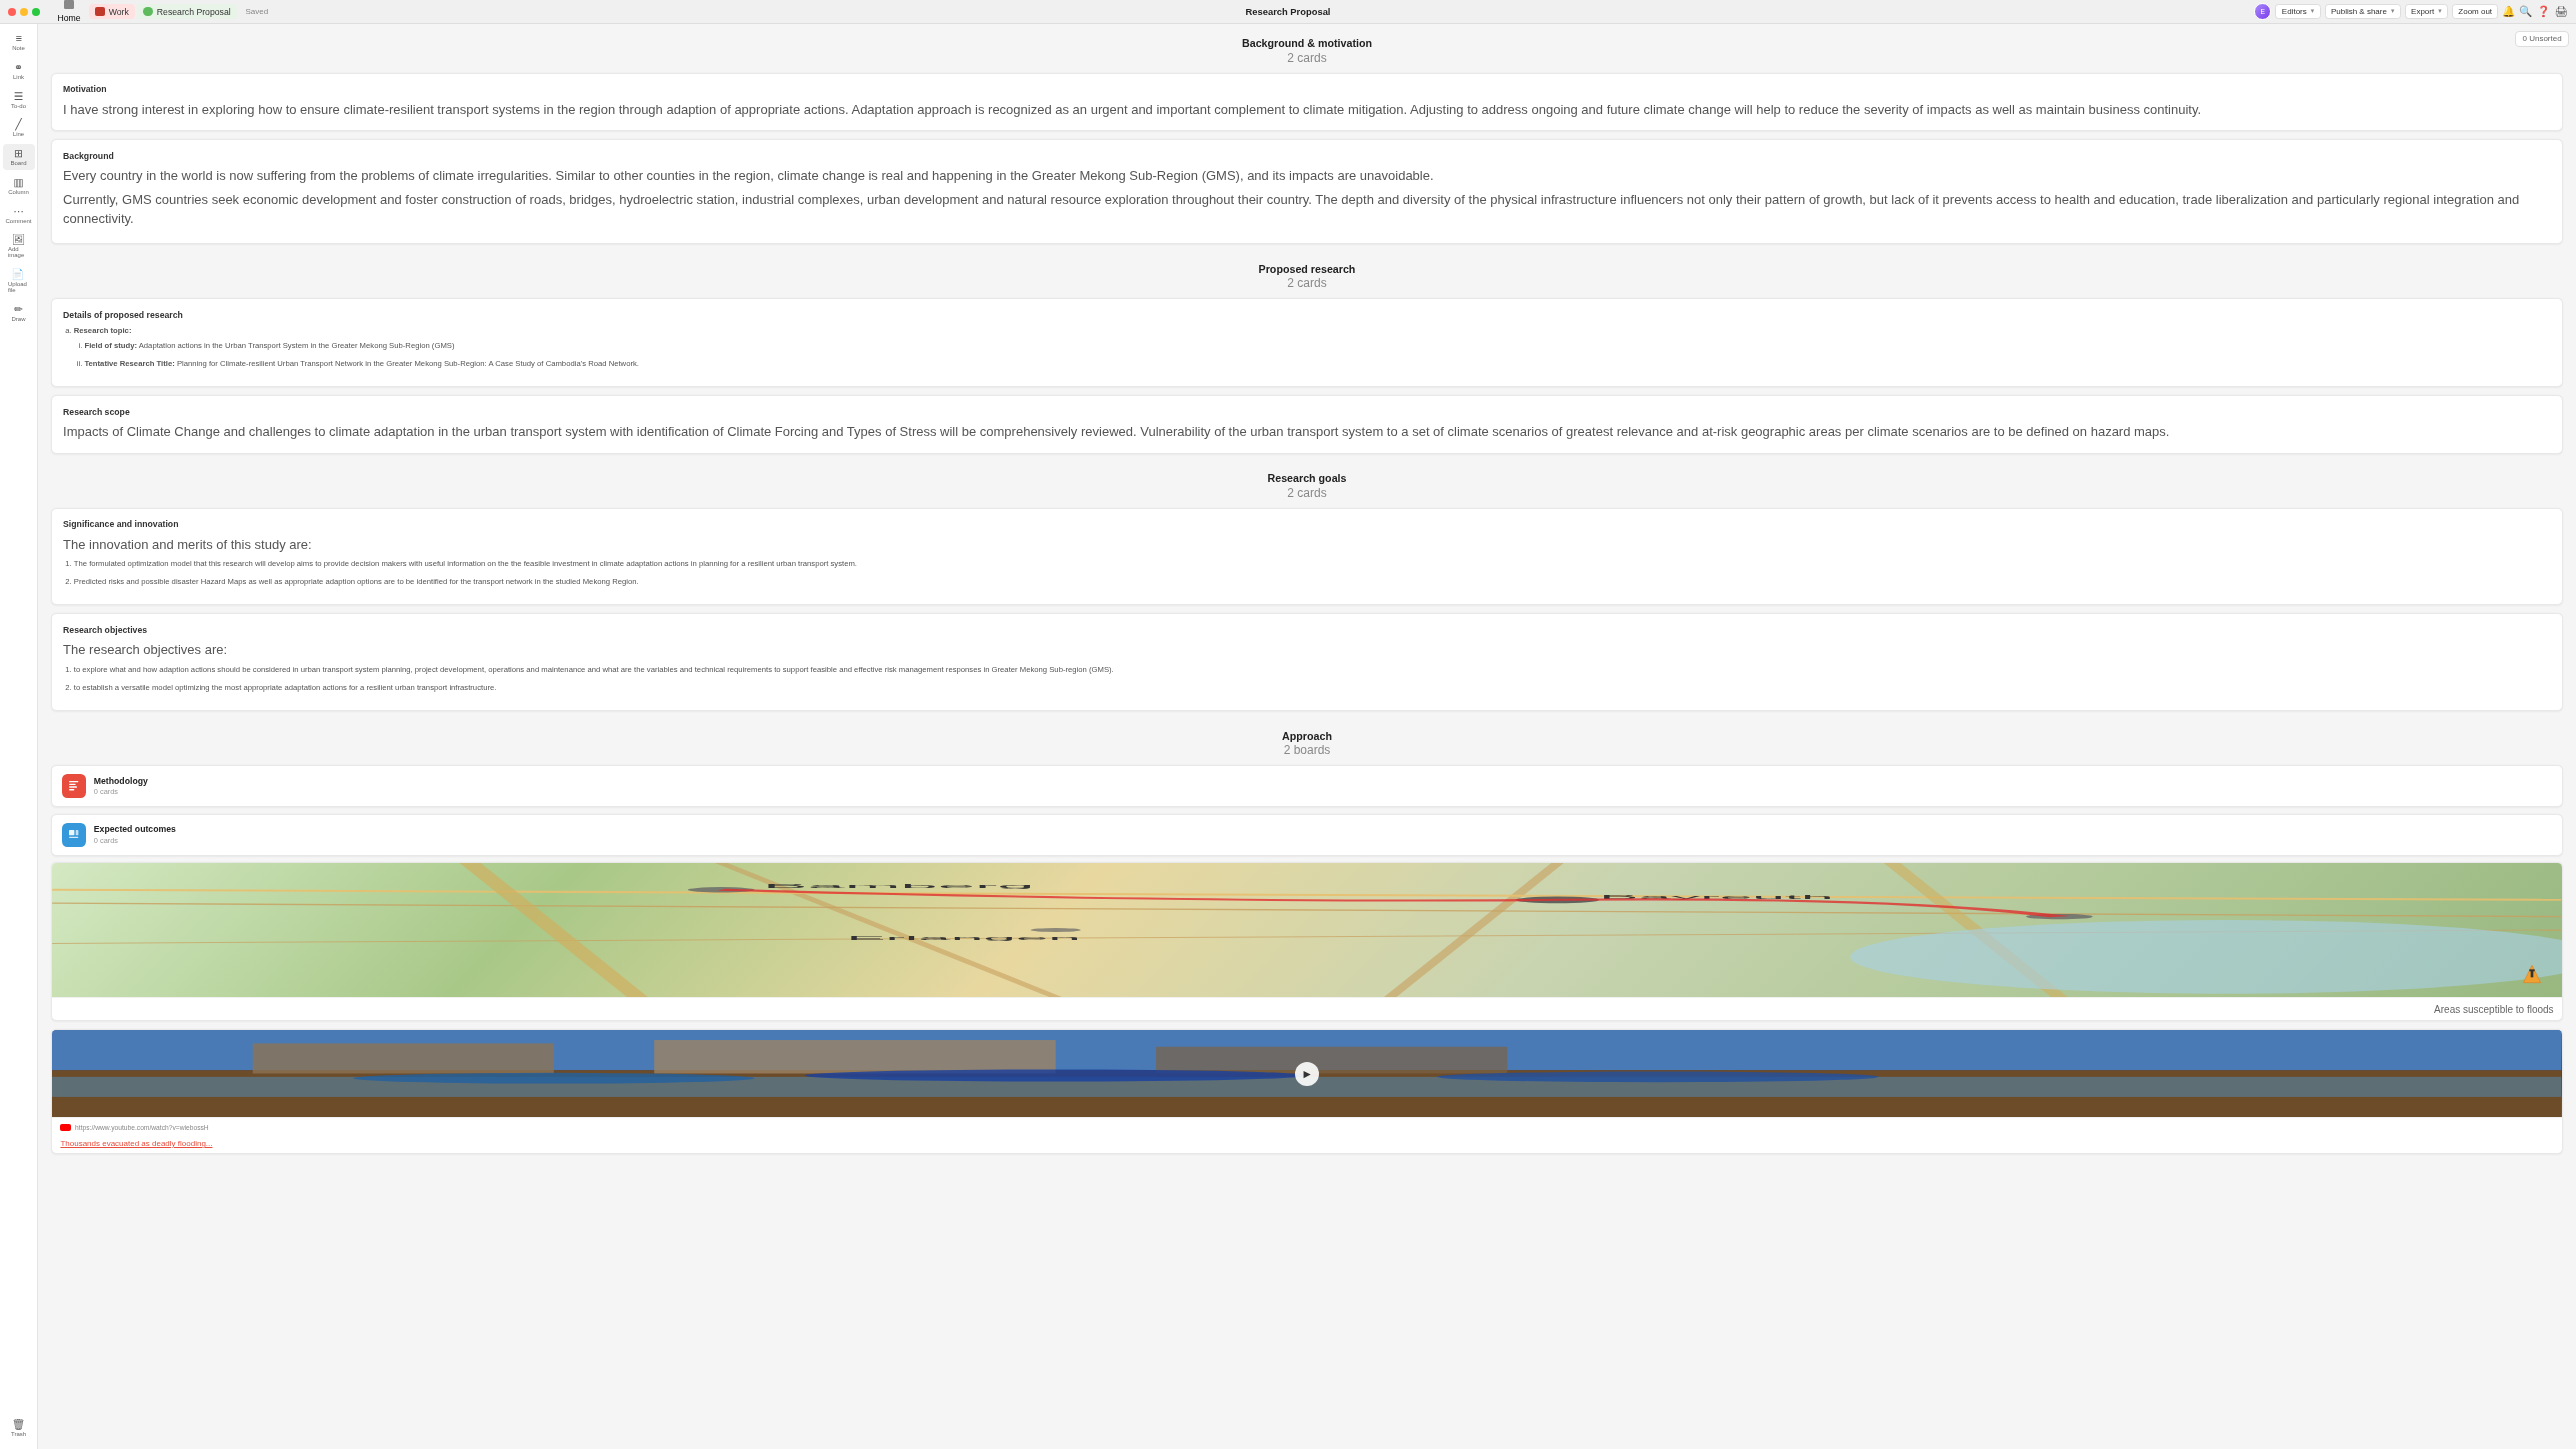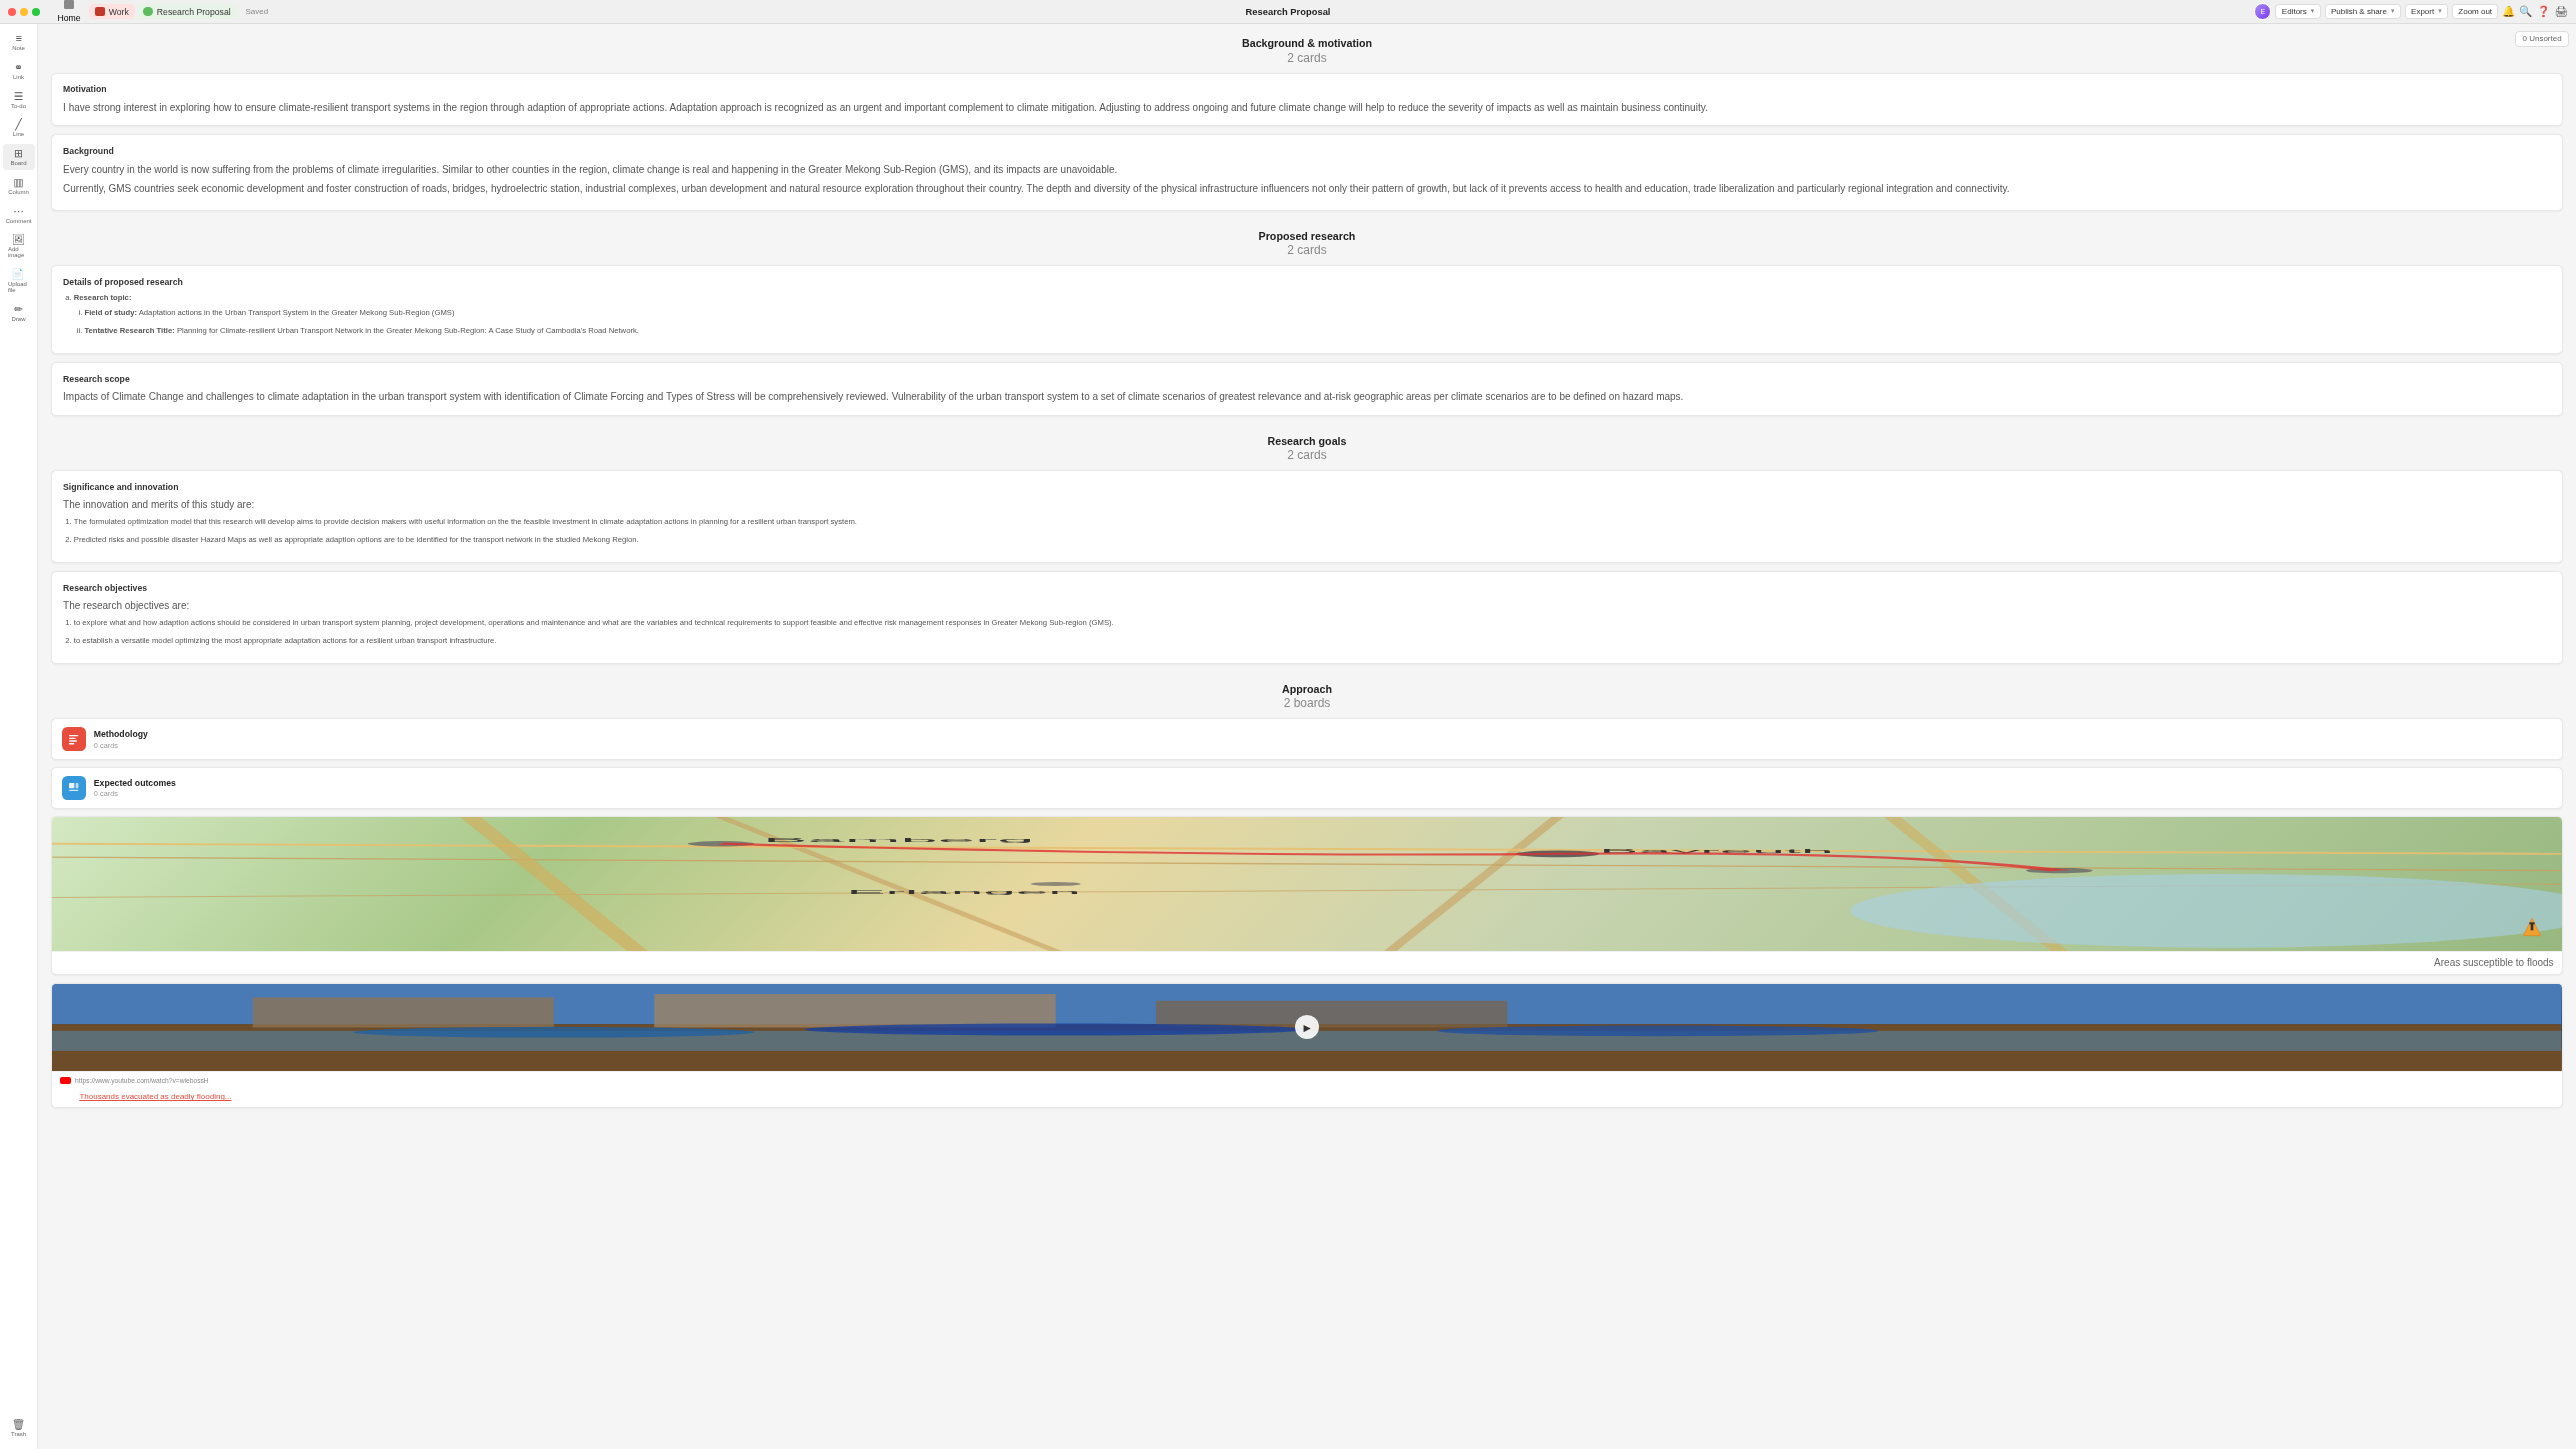--- a/index.html
+++ b/index.html
@@ -47,21 +47,21 @@
     
     .board-columns { display: flex; gap: 10.7px; min-width: 872px; flex-direction: column; }
     .board-column { flex: 1; min-width: 188px; }
     .column-header { text-align: center; margin-bottom: 8px; }
     .column-title { font-size: 10.7px; font-weight: 600; color: #222; }
     .column-subtitle { font-size: 12px; color: #888; margin-top: 1.3px; }
 
     
     .card { background: white; border-radius: 5.4px; border: 0.7px solid #e8e8e8; padding: 10.7px; margin-bottom: 8px; box-shadow: 0 0.7px 2px rgba(0,0,0,0.05); }
     .card-section-title { font-size: 8.7px; font-weight: 600; color: #333; margin-bottom: 5.4px; }
-    .card-text { font-size: 10px; color: #555; line-height: 1.5; }
+    .card-text { font-size: 13px; color: #555; line-height: 1.5; }
     .card-text p { margin-bottom: 4px; }
 
     
     .approach-board-item { background: white; border-radius: 5.4px; border: 0.7px solid #e8e8e8; padding: 8px 9.4px; margin-bottom: 6.7px; display: flex; align-items: center; gap: 8px; box-shadow: 0 0.7px 2px rgba(0,0,0,0.05); }
     .approach-icon { width: 24px; height: 24px; border-radius: 5.4px; display: flex; align-items: center; justify-content: center; font-size: 10.7px; flex-shrink: 0; }
     .icon-methodology { background: #e74c3c; }
     .icon-expected { background: #3498db; }
     .approach-board-title { font-size: 8.7px; font-weight: 600; color: #222; }
     .approach-board-sub { font-size: 7.4px; color: #999; margin-top: 1.3px; }
 
@@ -364,20 +364,20 @@
                 <ellipse cx="100" cy="68" rx="25" ry="9" fill="#1840a0" opacity="0.8"></ellipse>
                 <ellipse cx="160" cy="70" rx="22" ry="8" fill="#2050a0" opacity="0.8"></ellipse>
               </svg>
             </div>
             <div class="play-btn">▶</div>
           </div>
           <div class="video-link">
             <span class="yt-icon"></span>
             <span style="color:#888;font-size:6.7px;">https://www.youtube.com/watch?v=wiebossH</span>
           </div>
-          <div class="video-title-link" style="cursor:pointer;margin-left:19px;">Thousands evacuated as deadly flooding...</div>
+          <div class="video-title-link" style="cursor:pointer;">Thousands evacuated as deadly flooding...</div>
         </div>
       </div>
 
     </div>
   </div>
 </div>
 
 
 </body></html>

